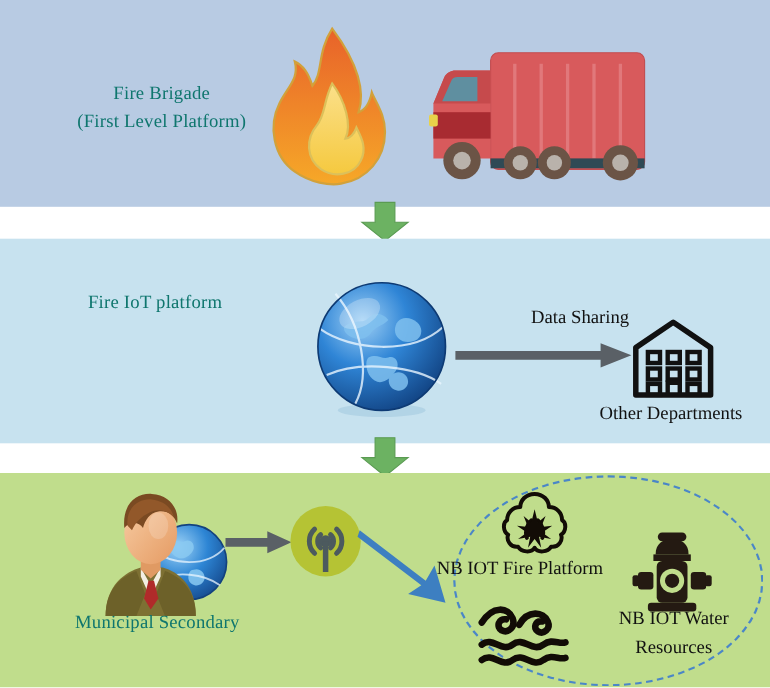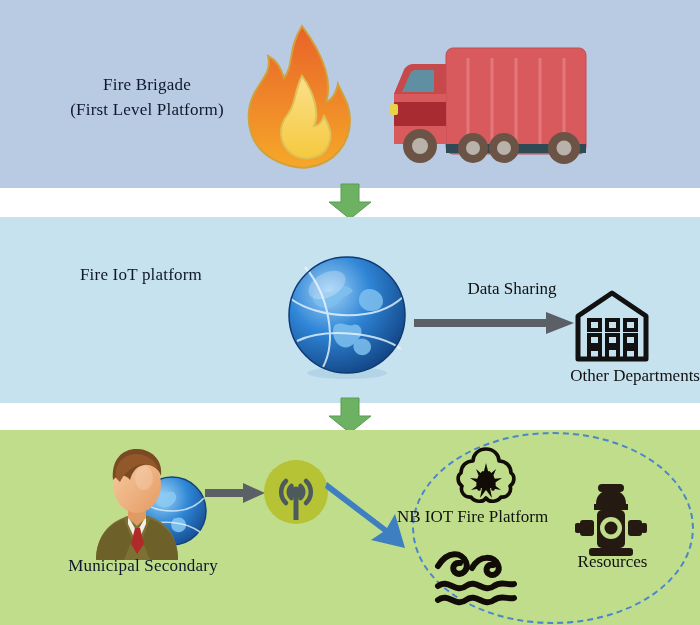--- a/index.html
+++ b/index.html
@@ -5,21 +5,21 @@
   html,body{margin:0;padding:0;background:#ffffff;}
   body{width:700px;height:625px;overflow:hidden;
        font-family:"Liberation Serif","DejaVu Serif",serif;}
   #stage{position:relative;width:700px;height:625px;background:#fff;}
 
   .band{position:absolute;left:0;width:700px;}
   .band1{top:0;height:188px;background:#b8cbe3;}
   .band2{top:217px;height:186px;background:#c7e2ef;}
   .band3{top:430px;height:195px;background:#c0dd8c;}
 
-  .band-label{position:absolute;text-align:center;color:#0f172a;
+  .band-label{position:absolute;text-align:center;color:#0f766e;
               font-size:17px;line-height:25px;letter-spacing:.2px;}
 
   .garrow{position:absolute;width:44px;height:36px;}
 
   .txt{position:absolute;color:#111;font-size:17px;line-height:23px;}
 
   .ellipse{position:absolute;border:2px dashed #4a86c8;border-radius:50%;}
 
   svg{display:block;overflow:visible;}
 </style>
@@ -123,40 +123,40 @@
       <ellipse cx="44" cy="32" rx="20" ry="12" fill="#ffffff" opacity=".25" transform="rotate(-28 44 32)"></ellipse>
     </svg>
   </div>
 
   <div style="position:absolute;left:414px;top:312px;">
     <svg width="160" height="22" viewBox="0 0 160 22">
       <path d="M0 7 H132 V0 L160 11 L132 22 V15 H0 Z" fill="#5a6066"></path>
     </svg>
   </div>
 
-  <div class="txt" style="left:452px;top:277px;width:120px;text-align:center;">Data Sharing</div>
+  <div class="txt" style="left:452px;top:277px;width:120px;text-align:right;">Data Sharing</div>
 
   <div style="position:absolute;left:574px;top:290px;">
     <svg width="76" height="72" viewBox="0 0 76 72">
       <path d="M4 26 L38 3 L72 26 V69 H4 Z" fill="none" stroke="#111" stroke-width="5" stroke-linejoin="round"></path>
       <g fill="none" stroke="#111" stroke-width="4">
         <rect x="15" y="30" width="11" height="10"></rect>
         <rect x="33" y="30" width="11" height="10"></rect>
         <rect x="51" y="30" width="11" height="10"></rect>
         <rect x="15" y="45" width="11" height="10"></rect>
         <rect x="33" y="45" width="11" height="10"></rect>
         <rect x="51" y="45" width="11" height="10"></rect>
         <rect x="15" y="59" width="11" height="10"></rect>
         <rect x="51" y="59" width="11" height="10"></rect>
         <path d="M33 69 V58 h11 v11"></path>
       </g>
     </svg>
   </div>
 
-  <div class="txt" style="left:520px;top:364px;width:180px;text-align:right;">Other Departments</div>
+  <div class="txt" style="left:520px;top:364px;width:180px;text-align:center;">Other Departments</div>
 
   <div class="garrow" style="left:328px;top:398px;">
     <svg width="44" height="36" viewBox="0 0 44 36">
       <path d="M13 0 H31 V18 H43 L22 35 L1 18 H13 Z" fill="#6cb262" stroke="#5a9b52" stroke-width="1"></path>
     </svg>
   </div>
 
   <div class="band band3"></div>
 
   <div style="position:absolute;left:80px;top:440px;">
@@ -275,16 +275,17 @@
       <g fill="none" stroke="#120c06" stroke-width="6" stroke-linecap="round">
         <path d="M6 20 C16 4 30 6 34 16 C37 24 30 30 24 27 C19 24 21 16 28 17"></path>
         <path d="M40 22 C48 8 62 10 66 19 C69 26 62 31 57 28 C52 25 55 18 61 19"></path>
         <path d="M6 40 C16 32 24 48 34 40 C44 32 52 48 62 40 C70 34 76 40 82 38"></path>
         <path d="M6 54 C16 46 24 62 34 54 C44 46 52 62 62 54 C70 48 76 54 82 52"></path>
       </g>
     </svg>
   </div>
 
   <div class="txt" style="left:530px;top:548px;width:165px;text-align:center;line-height:27px;">
+    <div>NB IOT Water</div>
     <div>Resources</div>
   </div>
 
 </div>
 
 </body></html>

